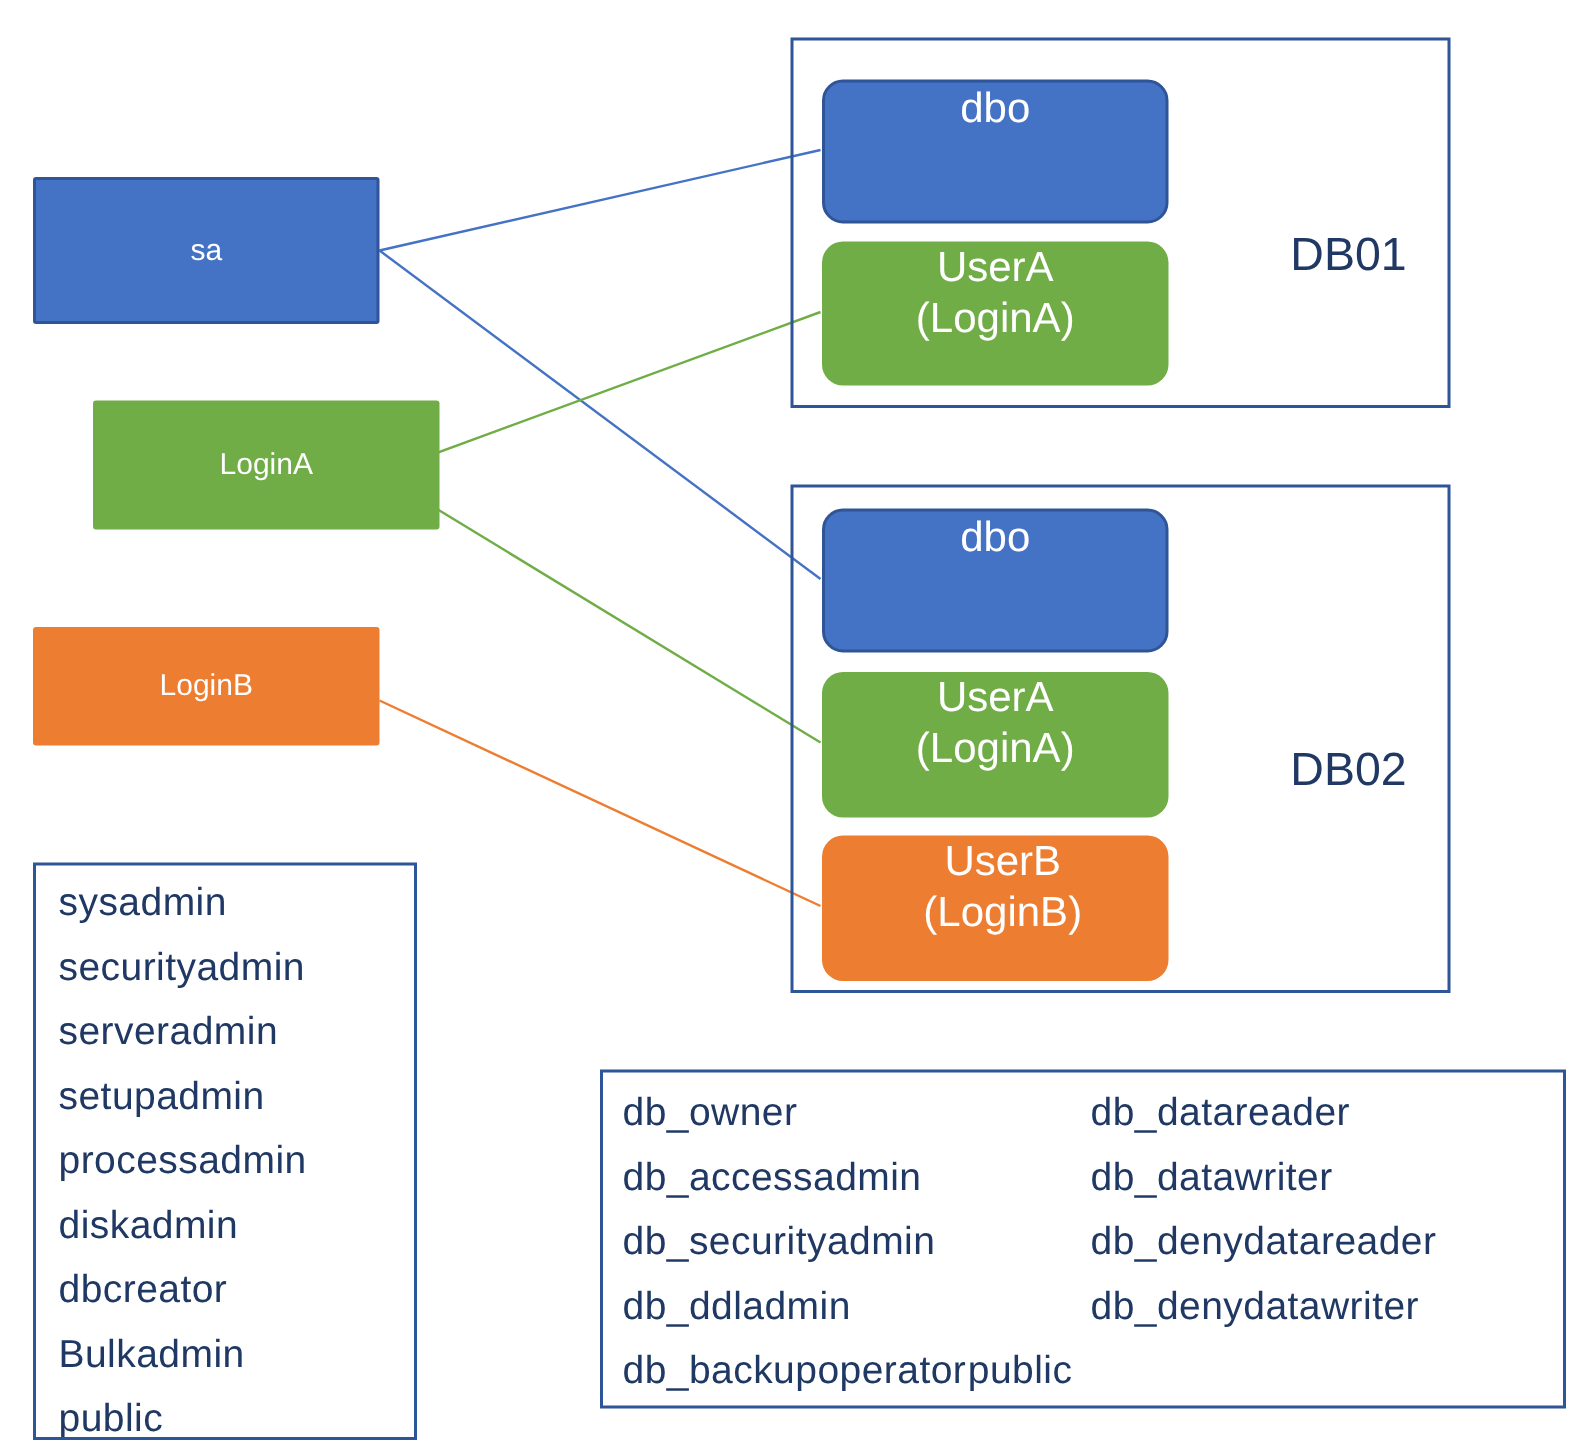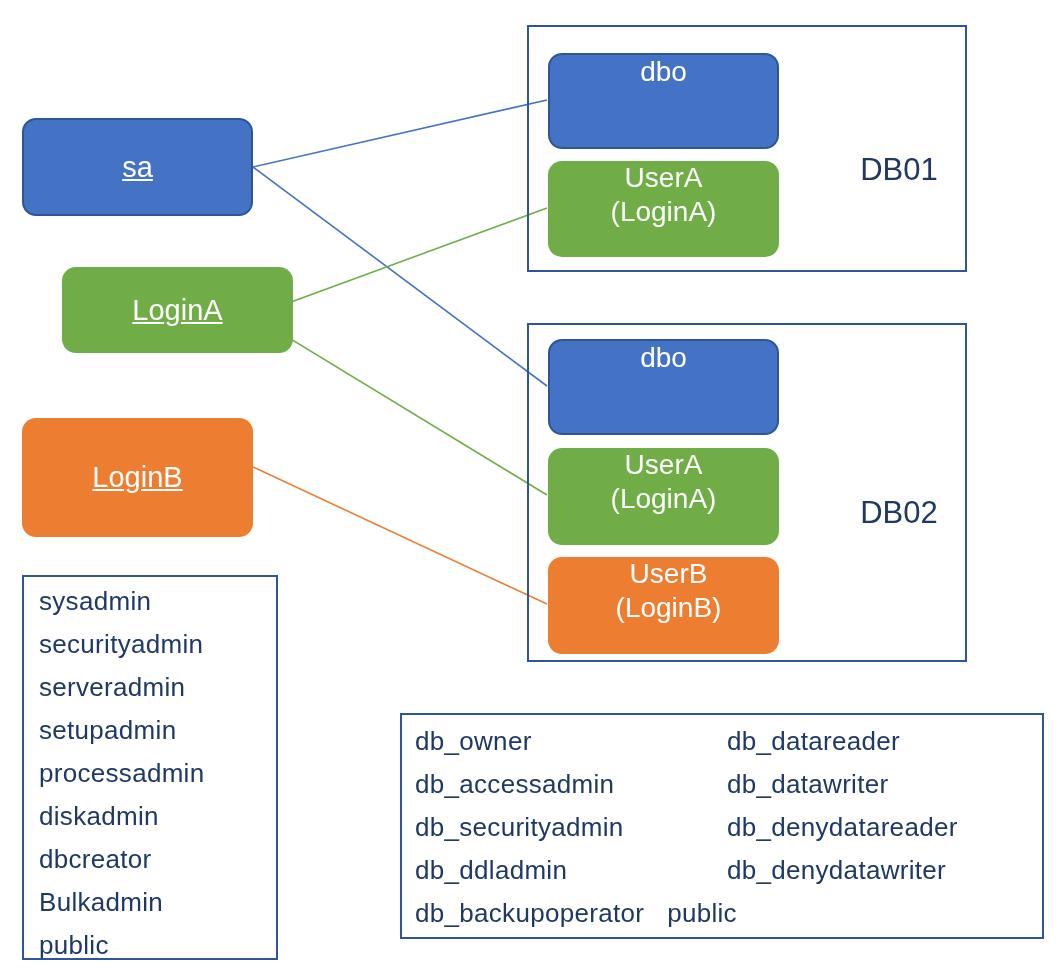--- a/index.html
+++ b/index.html
@@ -16,33 +16,32 @@
     left: 0; top: 0;
     width: 1059px; height: 970px;
     z-index: 1;
   }
   .conn { stroke-width: 1.6; fill: none; }
 
   .login-node {
     position: absolute;
     left: 22px;
     width: 231px;
-    border-radius: 14px;
+    border-radius: 2px;
     display: flex;
     align-items: center;
     justify-content: center;
     color: var(--node_text, #fff);
-    font-size: 29px;
+    font-size: 20px;
     z-index: 2;
     box-sizing: border-box;
-    text-decoration: underline;
   }
   #login-sa     { top: 118px; height: 98px; background: var(--blue);   border: 2px solid var(--blue_border); }
   #login-logina { top: 267px; height: 86px; background: var(--green); margin-left: 40px;  }
-  #login-loginb { top: 418px; height: 119px; background: var(--orange); }
+  #login-loginb { top: 418px; height: 79px; background: var(--orange); }
 
   .db-box {
     position: absolute;
     left: 527px;
     width: 440px;
     border: 2px solid var(--box_border_navy);
     box-sizing: border-box;
     z-index: 2;
     background: transparent;
   }
@@ -101,21 +100,21 @@
     width: 256px; height: 385px;
     padding: 3px 0 0 15px;
   }
   #database-roles-box {
     left: 400px; top: 713px;
     width: 644px; height: 226px;
     padding: 5px 0 0 13px;
   }
   .db-role-row { display: flex; }
   .db-role-row .col1 { width: 312px; flex: none; }
-  .db-role-row.last .col1 { width: auto; margin-right: 23px; }
+  .db-role-row.last .col1 { width: auto; margin-right: 1px; }
 </style>
 </head>
 <body>
 
 <div id="diagram">
 
   <svg id="connector-svg" viewBox="0 0 1059 970" xmlns="http://www.w3.org/2000/svg">
     <line class="conn" x1="253" y1="167" x2="547" y2="100" stroke="#4472C4"></line>
     <line class="conn" x1="253" y1="167" x2="547" y2="386" stroke="#4472C4"></line>
     <line class="conn" x1="253" y1="316" x2="547" y2="208" stroke="#70AD47"></line>

